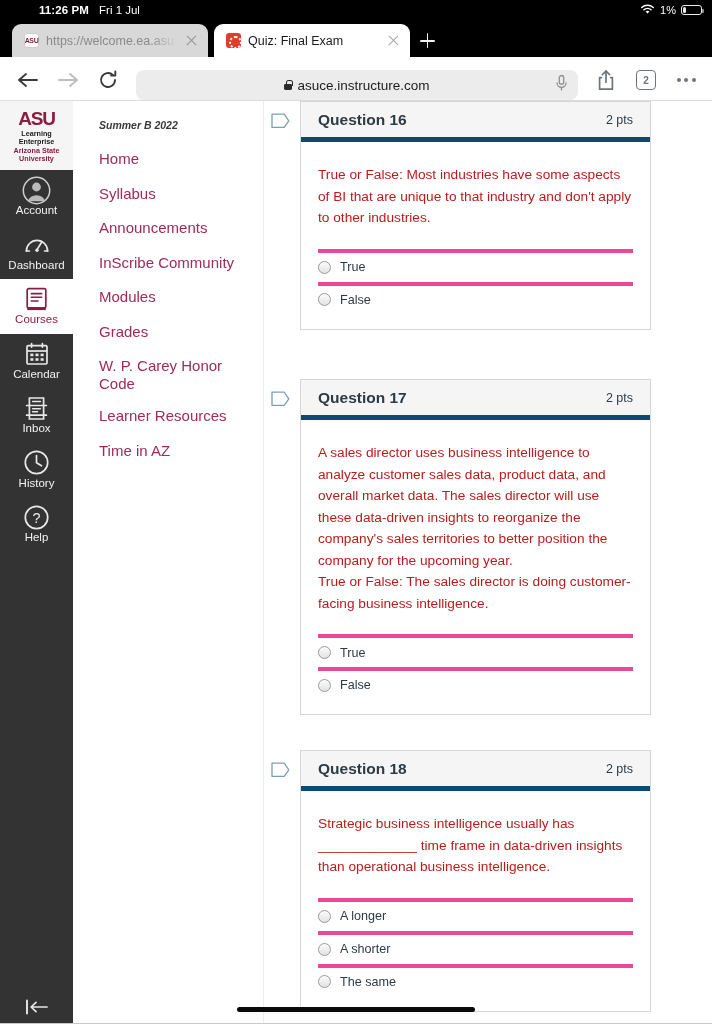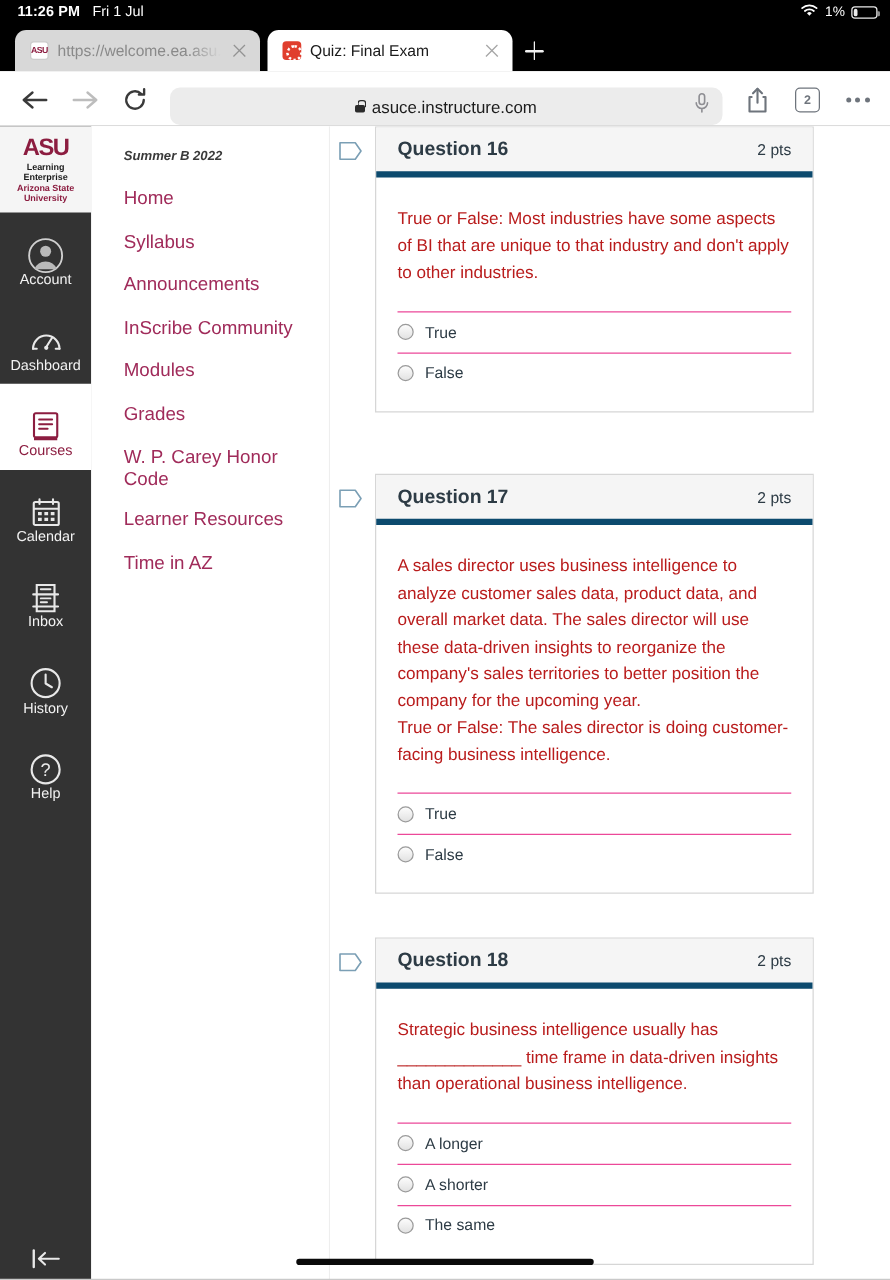--- a/index.html
+++ b/index.html
@@ -10,21 +10,21 @@
     font-family: "Liberation Sans", sans-serif;
     overflow: hidden;
   }
   #app { position: relative; width: 712px; height: 1024px; background: #fff; }
 
   
   .statusbar {
     position: absolute; top: 0; left: 0; width: 712px; height: 20px;
     background: #000; color: #fff;
     display: flex; align-items: center;
-    font-size: 11.5px; font-weight: 600;
+    font-size: 11.5px; font-weight: 600; padding-left: 25px;
   }
   .sb-time { margin-left: 14px; letter-spacing: .1px; }
   .sb-date { margin-left: 10px; font-weight: 500; }
   .sb-right { margin-left: auto; margin-right: 10px; display: flex; align-items: center; gap: 5px; }
   .sb-batt-pct { font-size: 11px; font-weight: 500; }
   .batt-shell {
     width: 21px; height: 10.5px; border: 1.2px solid #fff; border-radius: 3px;
     position: relative; opacity: .92;
   }
   .batt-shell::after {
@@ -124,21 +124,21 @@
     align-items: center; justify-content: center; padding: 4px 2px 3px;
   }
   .gn-logo-mark {
     font-size: 19px; font-weight: 900; color: #8c1d40; letter-spacing: -1.2px;
     line-height: 1; font-family: "Liberation Sans", sans-serif;
   }
   .gn-logo-l1 { font-size: 7.2px; font-weight: 800; color: #1a1a1a; line-height: 1.08; text-align: center; margin-top: 2px; }
   .gn-logo-l2 { font-size: 7.2px; font-weight: 800; color: #8c1d40; line-height: 1.08; text-align: center; margin-top: 1px; }
   .gn-item {
     display: flex; flex-direction: column; align-items: center; justify-content: center;
-    gap: 2px; padding: 21px 0 8px; color: #f2f2f2;
+    gap: 2px; padding: 7px 0 8px; color: #f2f2f2;
   }
   .gn-item.active { background: #fff; color: #8c1d40; }
   .gn-label { font-size: 11.5px; line-height: 1; }
   .gn-ico { height: 26px; display: flex; align-items: center; justify-content: center; }
   .gn-collapse { position: absolute; bottom: 8px; left: 0; width: 73px; display: flex; justify-content: center; }
 
   
   .coursenav { position: absolute; left: 73px; top: 0; width: 190px; height: 923px; background: #fff; padding: 18px 0 0 26px; }
   .cn-term { font-size: 10.5px; font-style: italic; font-weight: 600; color: #3a3a3a; margin-bottom: 19px; }
   .cn-link { display: block; font-size: 15px; color: #a02b5a; line-height: 1.17; margin-bottom: 17px; text-decoration: none; }
@@ -158,21 +158,21 @@
     height: 40px; background: #f5f5f5; border-bottom: 5px solid #0c4a6e;
     display: flex; align-items: center; padding: 0 17px;
   }
   .qhead-title { font-size: 15.5px; font-weight: 700; color: #2d3b45; }
   .qhead-pts { margin-left: auto; font-size: 12.5px; color: #2d3b45; }
   .qbody { padding: 22px 17px 0 17px; }
   .qtext { font-size: 13.7px; line-height: 1.57; color: #b91c1c; }
   .answers { margin-top: 20px; }
   .answer {
     display: flex; align-items: center; gap: 9px;
-    height: 33px; border-top: 1px solid #ec4899;
+    height: 33px; border-top: 4px solid #ec4899;
     font-size: 12.6px; color: #2d3b45;
   }
   .answers .answer:last-child { border-bottom: 1px solid transparent; }
   .radio {
     width: 13px; height: 13px; flex: 0 0 13px; border-radius: 50%;
     border: 1px solid #9a9a9a;
     background: linear-gradient(180deg,#fcfcfc 0%, #e2e2e2 100%);
   }
   .qpad { height: 14px; }
 

